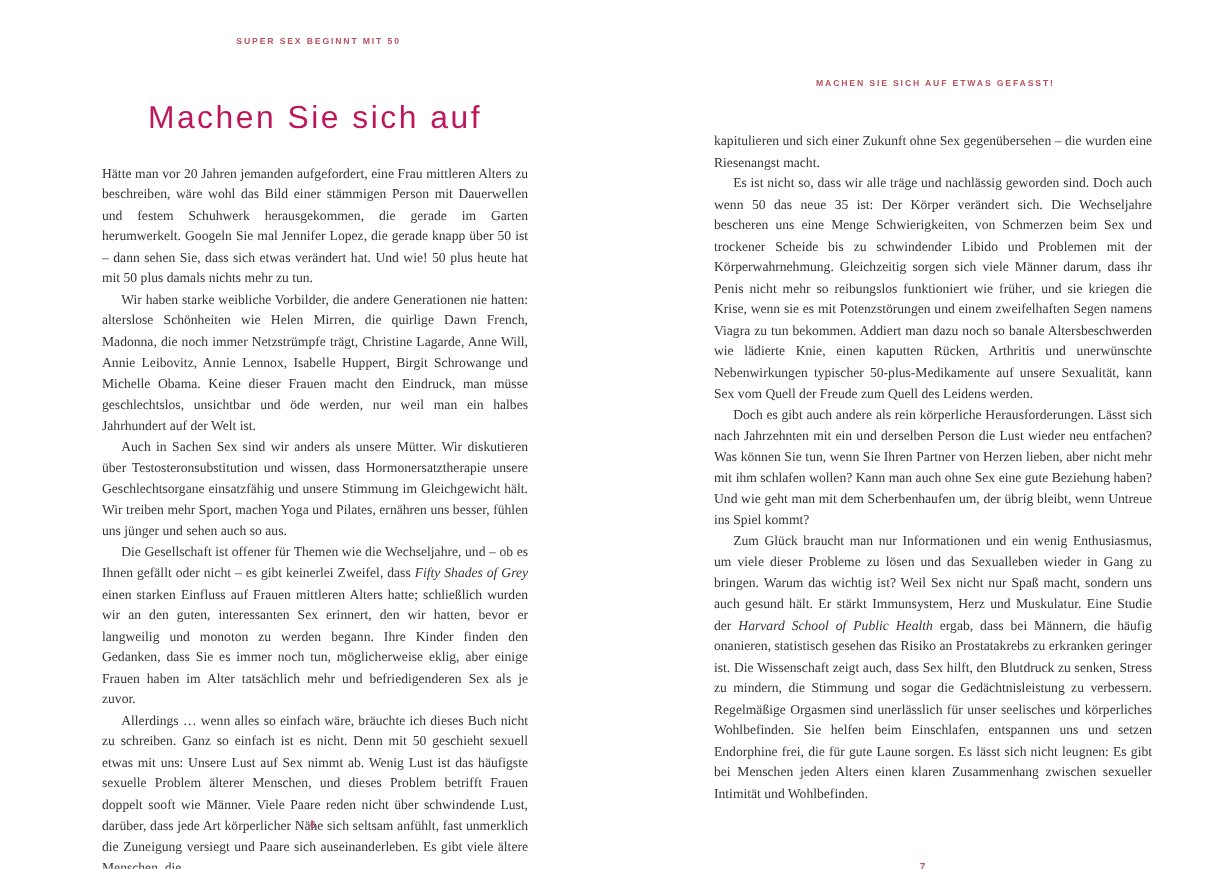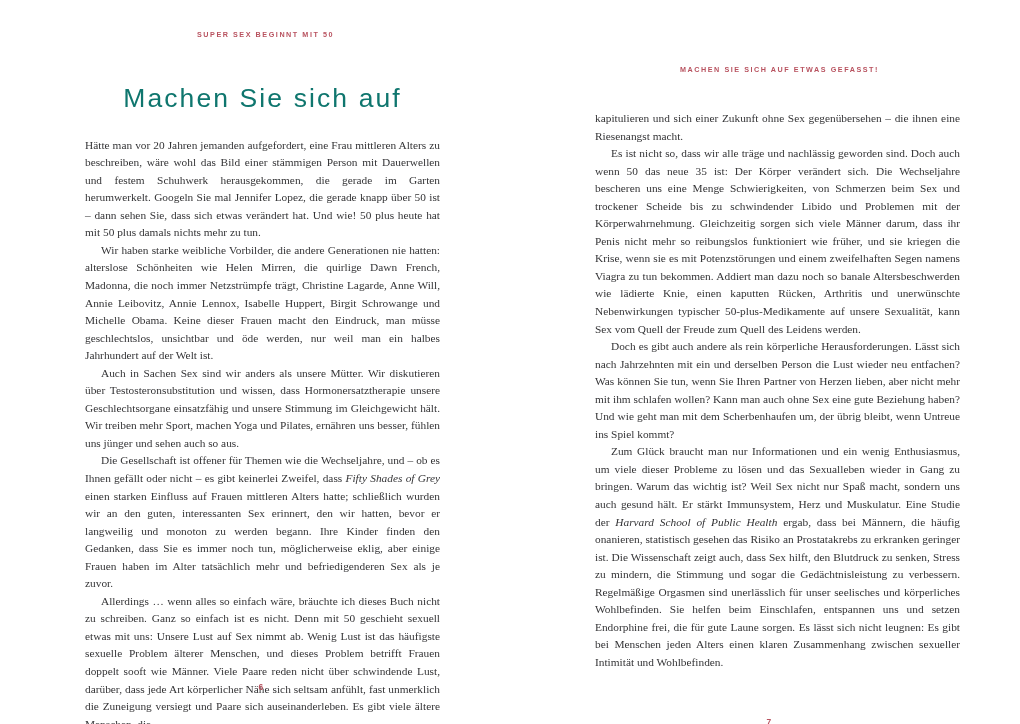--- a/index.html
+++ b/index.html
@@ -43,21 +43,21 @@
   }
   .page-left .running-head  { padding-left: 6px; }
   .page-right .running-head { padding-left: 4px; }
 
   .chapter-title {
     text-align: center;
     font-family: "Liberation Sans", sans-serif;
     font-weight: 300;
     font-size: 26.5px;
     letter-spacing: 2.1px;
-    color: #0f766e;
+    color: #be185d;
     line-height: 1.42;
     margin: 41px 0 0 0;
     padding: 0 4px;
   }
 
   .body-col {
     margin-top: 19px;
   }
   .page-right .body-col {
     margin-top: 36px;
@@ -113,21 +113,21 @@
         <p class="indent">Allerdings … wenn alles so einfach wäre, bräuchte ich dieses Buch nicht zu schreiben. Ganz so einfach ist es nicht. Denn mit 50 geschieht sexuell etwas mit uns: Unsere Lust auf Sex nimmt ab. Wenig Lust ist das häufigste sexuelle Problem älterer Menschen, und dieses Problem betrifft Frauen doppelt sooft wie Männer. Viele Paare reden nicht über schwindende Lust, darüber, dass jede Art körperlicher Nähe sich seltsam anfühlt, fast unmerklich die Zuneigung versiegt und Paare sich auseinanderleben. Es gibt viele ältere Menschen, die</p>
       </div>
 
     <div class="folio">6</div>
   </div>
 
   <div class="page page-right">
     <div class="running-head">Machen Sie sich auf etwas gefasst!</div>
 
     <div class="body-col">
-        <p>kapitulieren und sich einer Zukunft ohne Sex gegenübersehen – die ihnen eine Riesenangst macht.</p>
+        <p>kapitulieren und sich einer Zukunft ohne Sex gegenübersehen – die wurden eine Riesenangst macht.</p>
         <p class="indent">Es ist nicht so, dass wir alle träge und nachlässig geworden sind. Doch auch wenn 50 das neue 35 ist: Der Körper verändert sich. Die Wechseljahre bescheren uns eine Menge Schwierigkeiten, von Schmerzen beim Sex und trockener Scheide bis zu schwindender Libido und Problemen mit der Körperwahrnehmung. Gleichzeitig sorgen sich viele Männer darum, dass ihr Penis nicht mehr so reibungslos funktioniert wie früher, und sie kriegen die Krise, wenn sie es mit Potenzstörungen und einem zweifelhaften Segen namens Viagra zu tun bekommen. Addiert man dazu noch so banale Altersbeschwerden wie lädierte Knie, einen kaputten Rücken, Arthritis und unerwünschte Nebenwirkungen typischer 50-plus-Medikamente auf unsere Sexualität, kann Sex vom Quell der Freude zum Quell des Leidens werden.</p>
         <p class="indent">Doch es gibt auch andere als rein körperliche Herausforderungen. Lässt sich nach Jahrzehnten mit ein und derselben Person die Lust wieder neu entfachen? Was können Sie tun, wenn Sie Ihren Partner von Herzen lieben, aber nicht mehr mit ihm schlafen wollen? Kann man auch ohne Sex eine gute Beziehung haben? Und wie geht man mit dem Scherbenhaufen um, der übrig bleibt, wenn Untreue ins Spiel kommt?</p>
         <p class="indent">Zum Glück braucht man nur Informationen und ein wenig Enthusiasmus, um viele dieser Probleme zu lösen und das Sexualleben wieder in Gang zu bringen. Warum das wichtig ist? Weil Sex nicht nur Spaß macht, sondern uns auch gesund hält. Er stärkt Immunsystem, Herz und Muskulatur. Eine Studie der <em>Harvard School of Public Health</em> ergab, dass bei Männern, die häufig onanieren, statistisch gesehen das Risiko an Prostatakrebs zu erkranken geringer ist. Die Wissenschaft zeigt auch, dass Sex hilft, den Blutdruck zu senken, Stress zu mindern, die Stimmung und sogar die Gedächtnisleistung zu verbessern. Regelmäßige Orgasmen sind unerlässlich für unser seelisches und körperliches Wohlbefinden. Sie helfen beim Einschlafen, entspannen uns und setzen Endorphine frei, die für gute Laune sorgen. Es lässt sich nicht leugnen: Es gibt bei Menschen jeden Alters einen klaren Zusammenhang zwischen sexueller Intimität und Wohlbefinden.</p>
       </div>
 
     <div class="folio">7</div>
   </div>
 
 </div>
 

